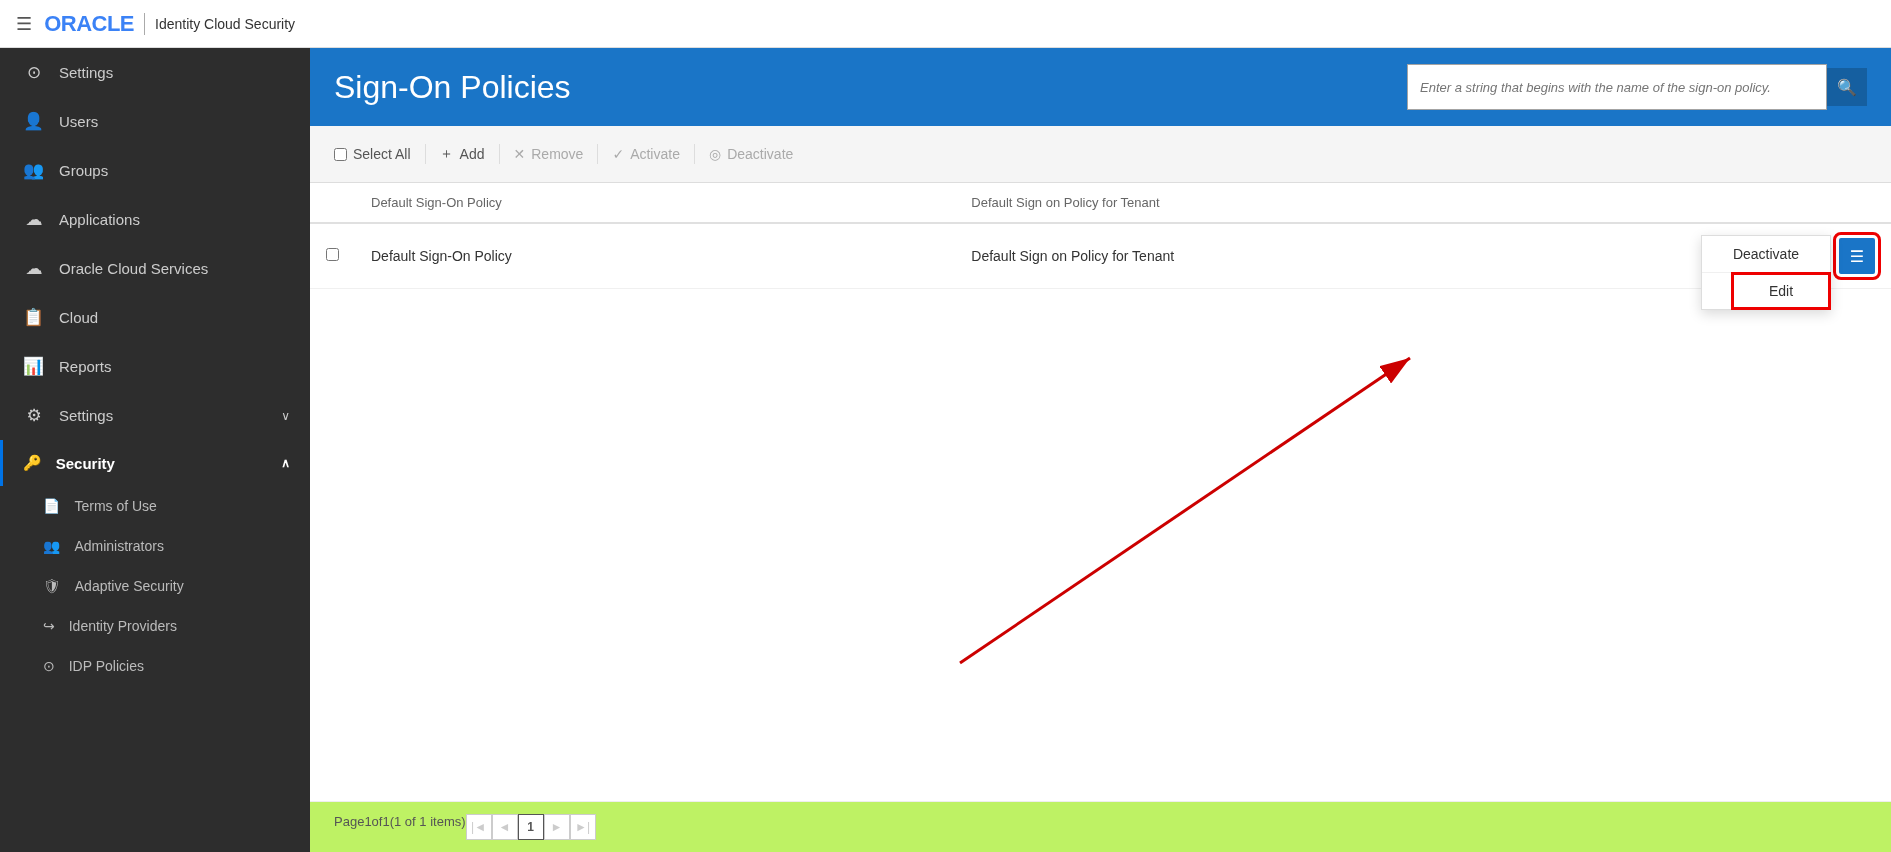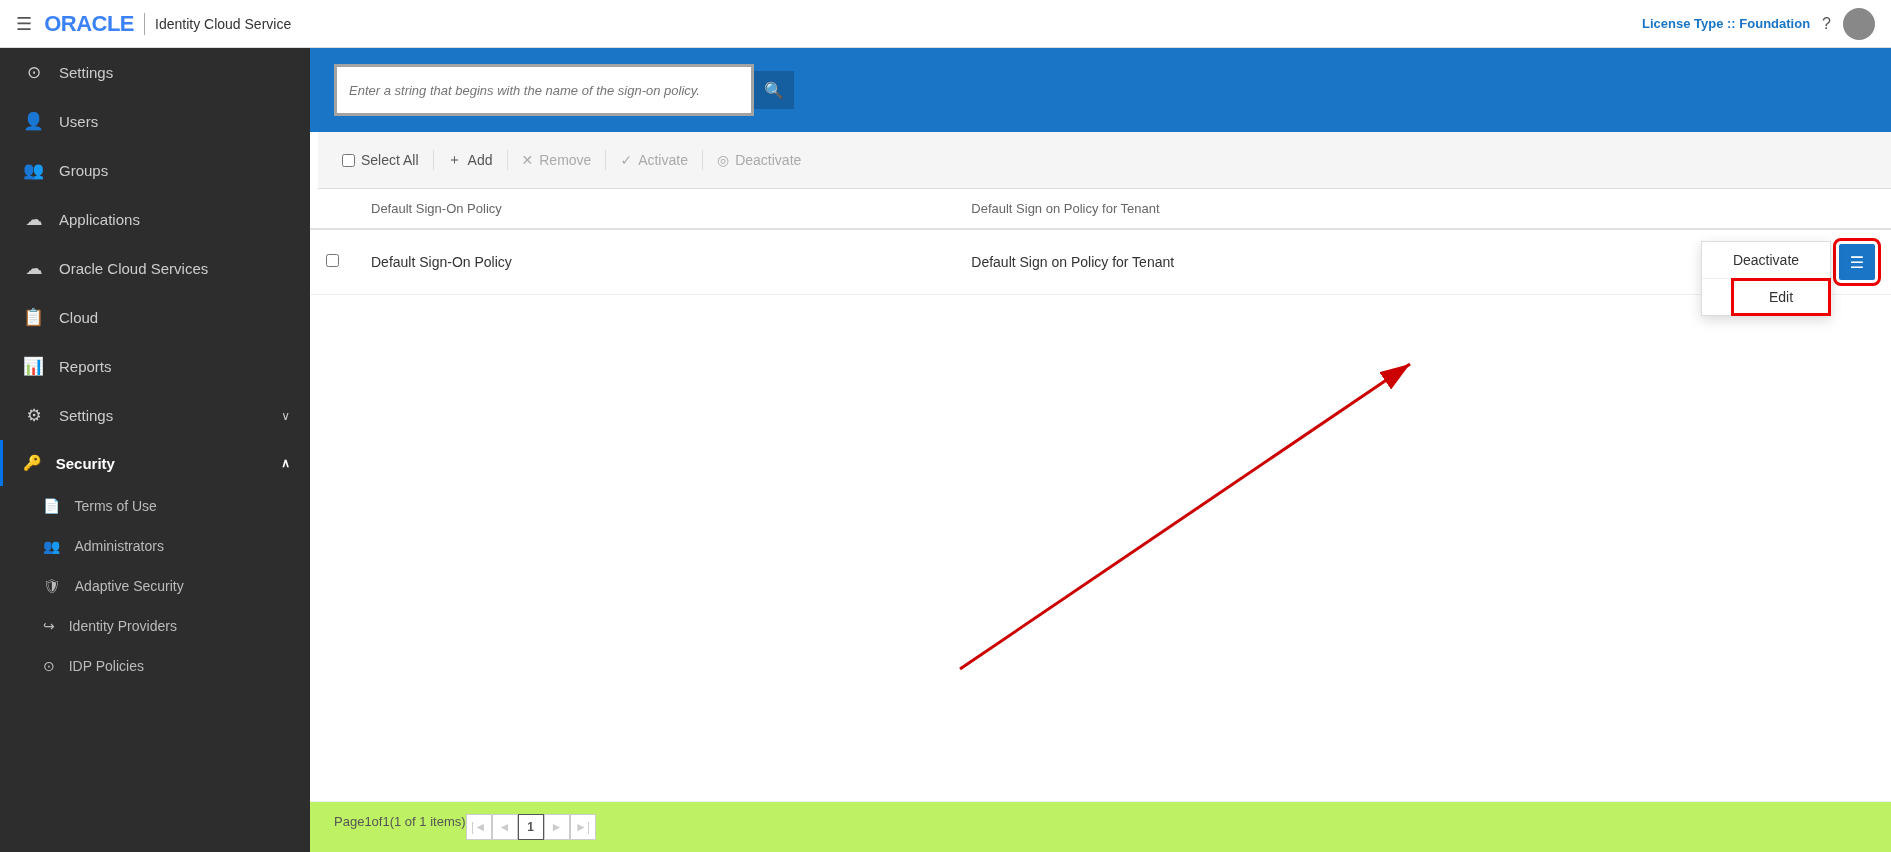--- a/index.html
+++ b/index.html
@@ -54,33 +54,33 @@
     .content-area { flex: 1; display: flex; flex-direction: column; overflow: hidden; }
 
     
     .page-header {
       background: #1a75c7; padding: 16px 24px;
       display: flex; align-items: center; justify-content: space-between; flex-shrink: 0;
     }
     .page-title { font-size: 32px; color: #fff; font-weight: 300; }
     .search-area { display: flex; align-items: center; gap: 0; }
     .search-input {
-      width: 420px; height: 52px; border: 3px solid #a3a3a3; padding: 0 12px;
+      width: 420px; height: 46px; border: 1px solid #a3a3a3; padding: 0 12px;
       font-size: 13px; color: #999; background: #fff; outline: none;
       font-style: italic;
     }
     .search-btn {
       width: 40px; height: 38px; background: #155fa0; border: none; cursor: pointer;
       display: flex; align-items: center; justify-content: center; color: #fff; font-size: 16px;
     }
 
     
     .toolbar {
       display: flex; align-items: center; gap: 0; padding: 10px 24px;
-      background: #f5f5f5; border-bottom: 1px solid #ddd; flex-shrink: 0; margin-left: 8px;
+      background: #f5f5f5; border-bottom: 1px solid #ddd; flex-shrink: 0;
     }
     .toolbar-item {
       display: flex; align-items: center; gap: 6px;
       padding: 0 14px; font-size: 14px; color: #555; cursor: pointer;
       height: 36px; border: none; background: transparent;
     }
     .toolbar-item.disabled { color: #aaa; cursor: default; }
     .toolbar-separator { width: 1px; height: 20px; background: #ddd; }
     .select-all-cb { margin-right: 6px; cursor: pointer; }
 
@@ -146,29 +146,22 @@
   </style>
 </head>
 <body>
 
 <div class="top-header">
   <div class="top-header-left">
     <span class="hamburger-icon">☰</span>
     <div class="oracle-logo">
       <span class="oracle-text">ORACLE</span>
       <div class="oracle-divider"></div>
-      <span class="oracle-service-text">Identity Cloud Service</span>
-    </div>
-  </div>
-  <div class="top-header-right">
-    <span class="license-text">
-      <span>License Type :: </span><span style="color:#1a75c7;font-weight:600;">Foundation</span>
-    </span>
-    <span class="help-icon">?</span>
-    <div class="avatar"></div>
+      <span class="oracle-service-text">Identity Cloud Security</span>
+    </div>
   </div>
 </div>
 
 <div class="main-layout">
 
   <div class="sidebar">
 
     <div class="sidebar-item">
       <span class="icon">⊙</span>
       <span class="sidebar-item-label">Settings</span>
@@ -234,20 +227,21 @@
     </div>
     <div class="sidebar-sub-item">
       <span class="icon">⊙</span>
       <span>IDP Policies</span>
     </div>
   </div>
 
   <div class="content-area">
 
     <div class="page-header">
+      <h1 class="page-title">Sign-On Policies</h1>
       <div class="search-area">
         <input class="search-input" type="text" placeholder="Enter a string that begins with the name of the sign-on policy." style="">
         <button class="search-btn">🔍</button>
       </div>
     </div>
 
     <div class="toolbar">
       <input type="checkbox" class="select-all-cb" style="">
       <span style="font-size:14px;color:#555;margin-right:14px;">Select All</span>
       <div class="toolbar-separator"></div>

